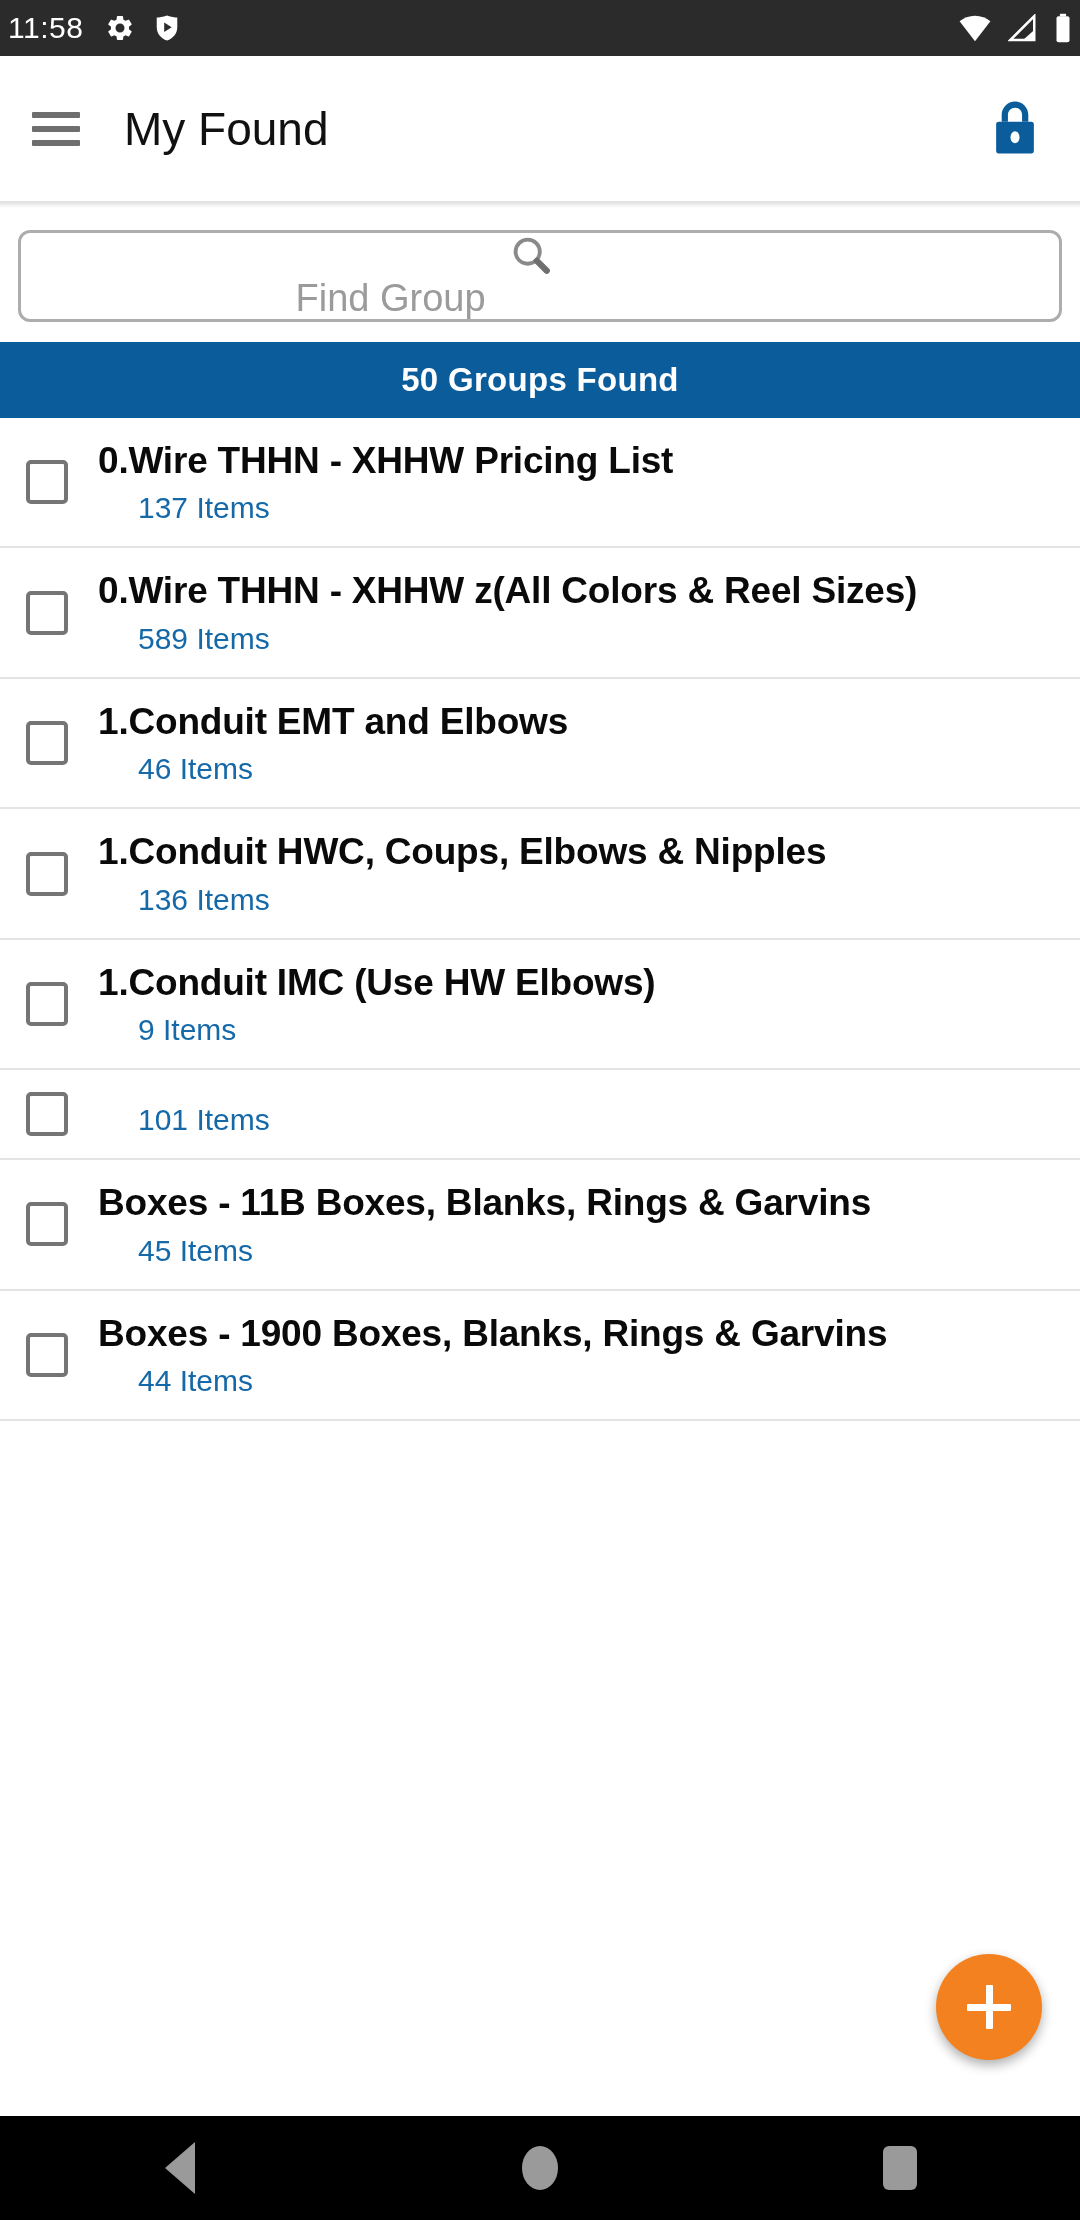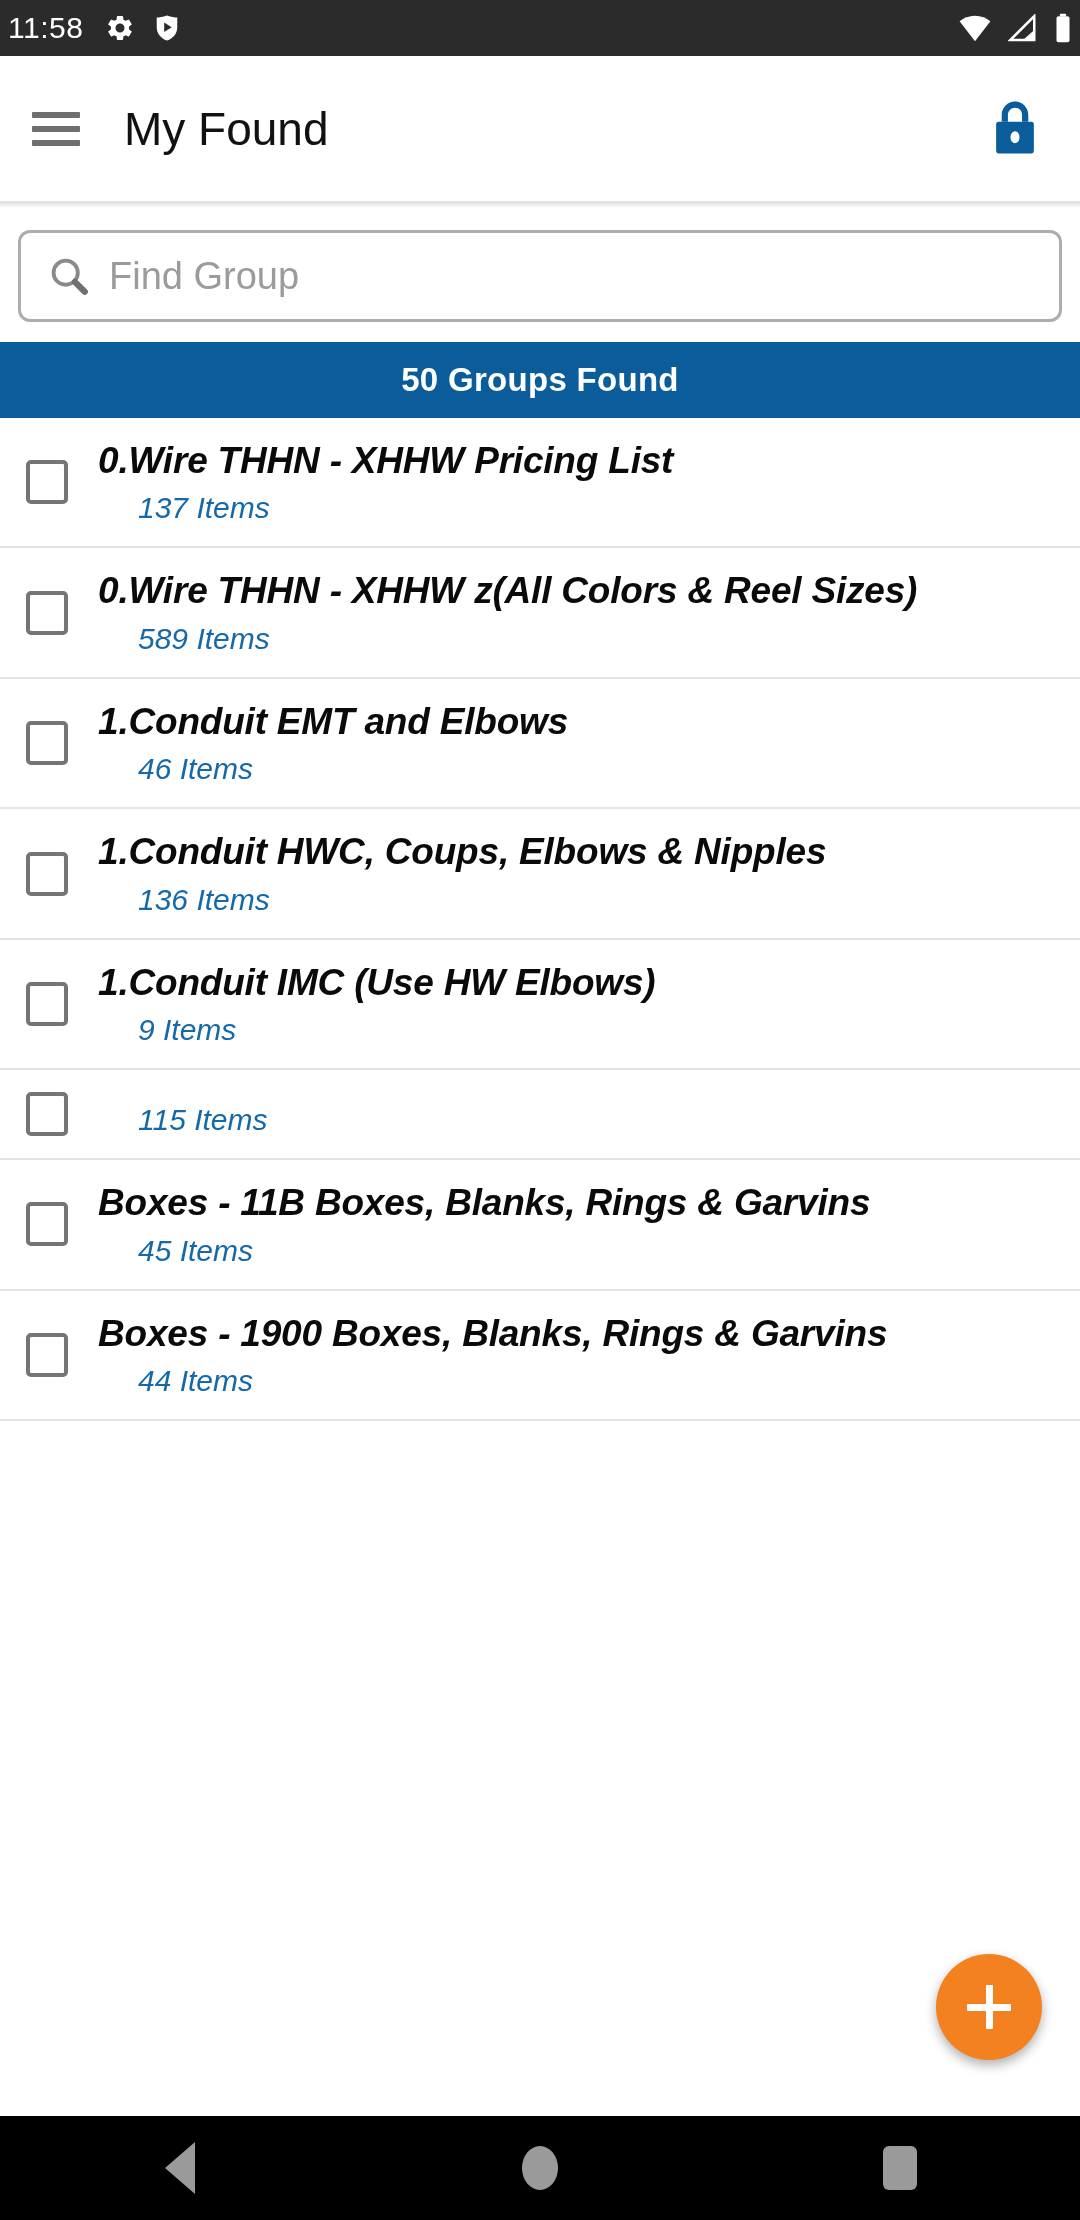--- a/index.html
+++ b/index.html
@@ -44,21 +44,21 @@
   .lock-btn{ margin-left:auto; width:70px; height:70px; display:flex; align-items:center; justify-content:center; cursor:pointer; }
 
   .appbar-divider{ height:2px; width:100%; background:#e2e2e2; }
   .appbar-shadow{ height:5px; width:100%;
     background:linear-gradient(to bottom, rgba(0,0,0,.10), rgba(0,0,0,0)); }
 
   
   .search-wrap{ padding:22px 18px 20px 18px; background:#ffffff; }
   .search-box{
     height:92px; border:3px solid #adadad; border-radius:12px;
-    display:flex; align-items:center; padding:0 26px; background:#ffffff;
+    display:flex; align-items:center; padding:0 26px; background:#ffffff;flex-direction:column;
   }
   .search-icon{ flex:0 0 auto; margin-right:18px; }
   .search-input{
     border:none; outline:none; flex:1; height:100%;
     font-size:38px; color:#333; font-family:"Liberation Sans", sans-serif;
     background:transparent;
   }
   .search-input::placeholder{ color:#9b9b9b; }
 
   
@@ -70,21 +70,20 @@
     color:#ffffff; font-size:33px; font-weight:bold; letter-spacing:.3px;
   }
 
   
   .list{ width:100%; background:#ffffff; }
   .row{
     display:flex; align-items:center;
     padding:22px 20px 22px 26px;
     border-bottom:2px solid #e4e4e4;
     background:#ffffff;
-    font-style:italic;
   }
   .checkbox{
     flex:0 0 auto;
     width:42px; height:44px;
     border:4px solid #757575; border-radius:5px;
     background:#ffffff; margin-right:30px; cursor:pointer;
   }
   .row-text{ flex:1; min-width:0; }
   .row-title{
     font-size:37px; font-weight:bold; color:#0a0a0a;
@@ -219,21 +218,21 @@
       <div class="row">
         <div class="checkbox"></div>
         <div class="row-text">
           <div class="row-title">1.Conduit IMC (Use HW Elbows)</div>
           <div class="row-sub">9 Items</div>
         </div>
       </div>
       <div class="row">
         <div class="checkbox"></div>
         <div class="row-text">
-          <div class="row-sub">115 Items</div>
+          <div class="row-sub">101 Items</div>
         </div>
       </div>
       <div class="row">
         <div class="checkbox"></div>
         <div class="row-text">
           <div class="row-title">Boxes - 11B Boxes, Blanks, Rings &amp; Garvins</div>
           <div class="row-sub">45 Items</div>
         </div>
       </div>
       <div class="row">

